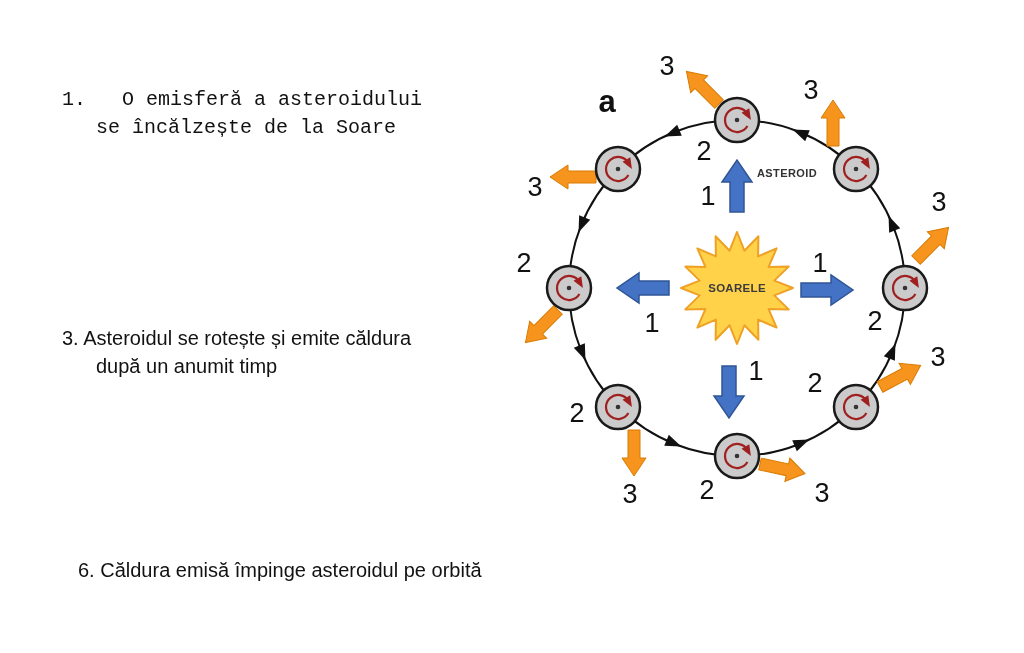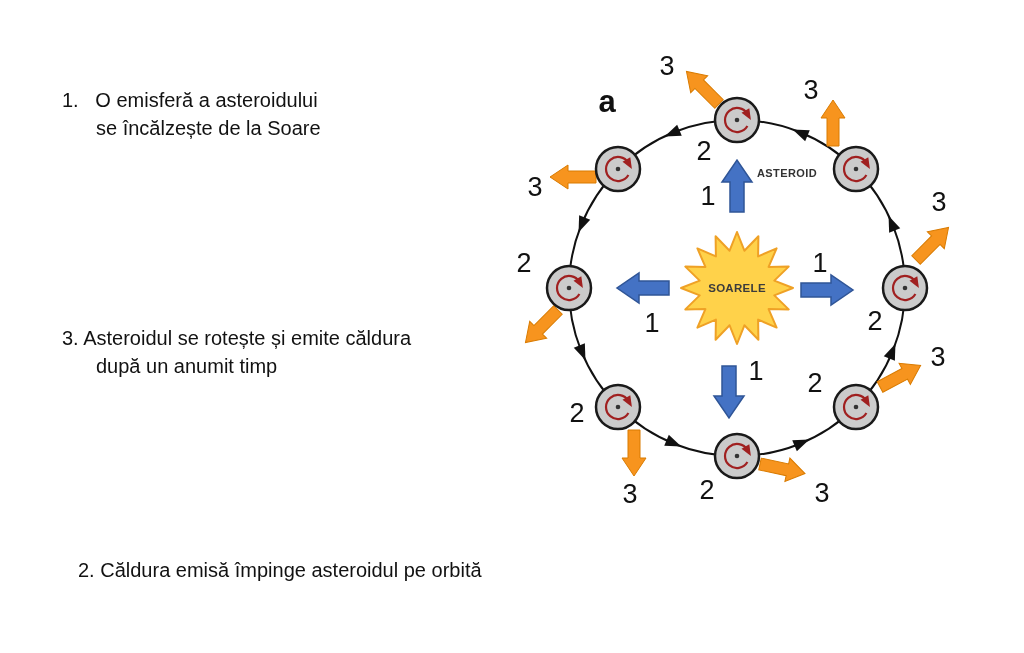--- a/index.html
+++ b/index.html
@@ -14,40 +14,40 @@
   }
   .step {
     position: absolute;
     font-size: 20px;
     line-height: 28px;
     color: #121212;
     white-space: pre-wrap;
     padding-left: 34px;
     text-indent: -34px;
   }
-  #step1 { left: 62px; top: 86px; }
+  #step1 { left: 62px; top: 86px; font-family: Liberation Mono, monospace; }
   #step2 { left: 62px; top: 324px; }
   #step3 { left: 78px; top: 556px; }
   svg.diagram { position: absolute; left: 0; top: 0; }
   svg text { font-family: "Liberation Sans", sans-serif; fill: #111111; }
   .num { font-size: 27px; }
   .panel-label { font-size: 31px; font-weight: bold; }
   .tag-label { font-size: 11px; font-weight: bold; fill: #333333; letter-spacing: 0.4px; }
   .sun-label { font-size: 11.5px; font-weight: bold; fill: #3c3c3c; letter-spacing: 0.3px; }
 </style>
 </head>
 <body>
 
 <div class="canvas">
 
   <div class="step" id="step1">1.   O emisferă a asteroidului
 se încălzește de la Soare</div>
   <div class="step" id="step2">3. Asteroidul se rotește și emite căldura
 după un anumit timp</div>
-  <div class="step" id="step3">2. Căldura emisă împinge asteroidul pe orbită</div>
+  <div class="step" id="step3">6. Căldura emisă împinge asteroidul pe orbită</div>
 
   <svg class="diagram" width="1024" height="653" viewBox="0 0 1024 653">
 
     <defs>
       <g id="asteroid-glyph">
         <circle r="22" stroke="#1a1a1a" stroke-width="2.5" fill="#CBCBCB"></circle>
         <path d="M 10.4 6 A 12 12 0 1 1 10.4 -6" fill="none" stroke-width="2.2" stroke="#A02020"></path>
         <g transform="translate(10.4,-6) rotate(60)">
           <polygon points="7,0 -4,4.5 -4,-4.5" fill="#A02020"></polygon>
         </g>

